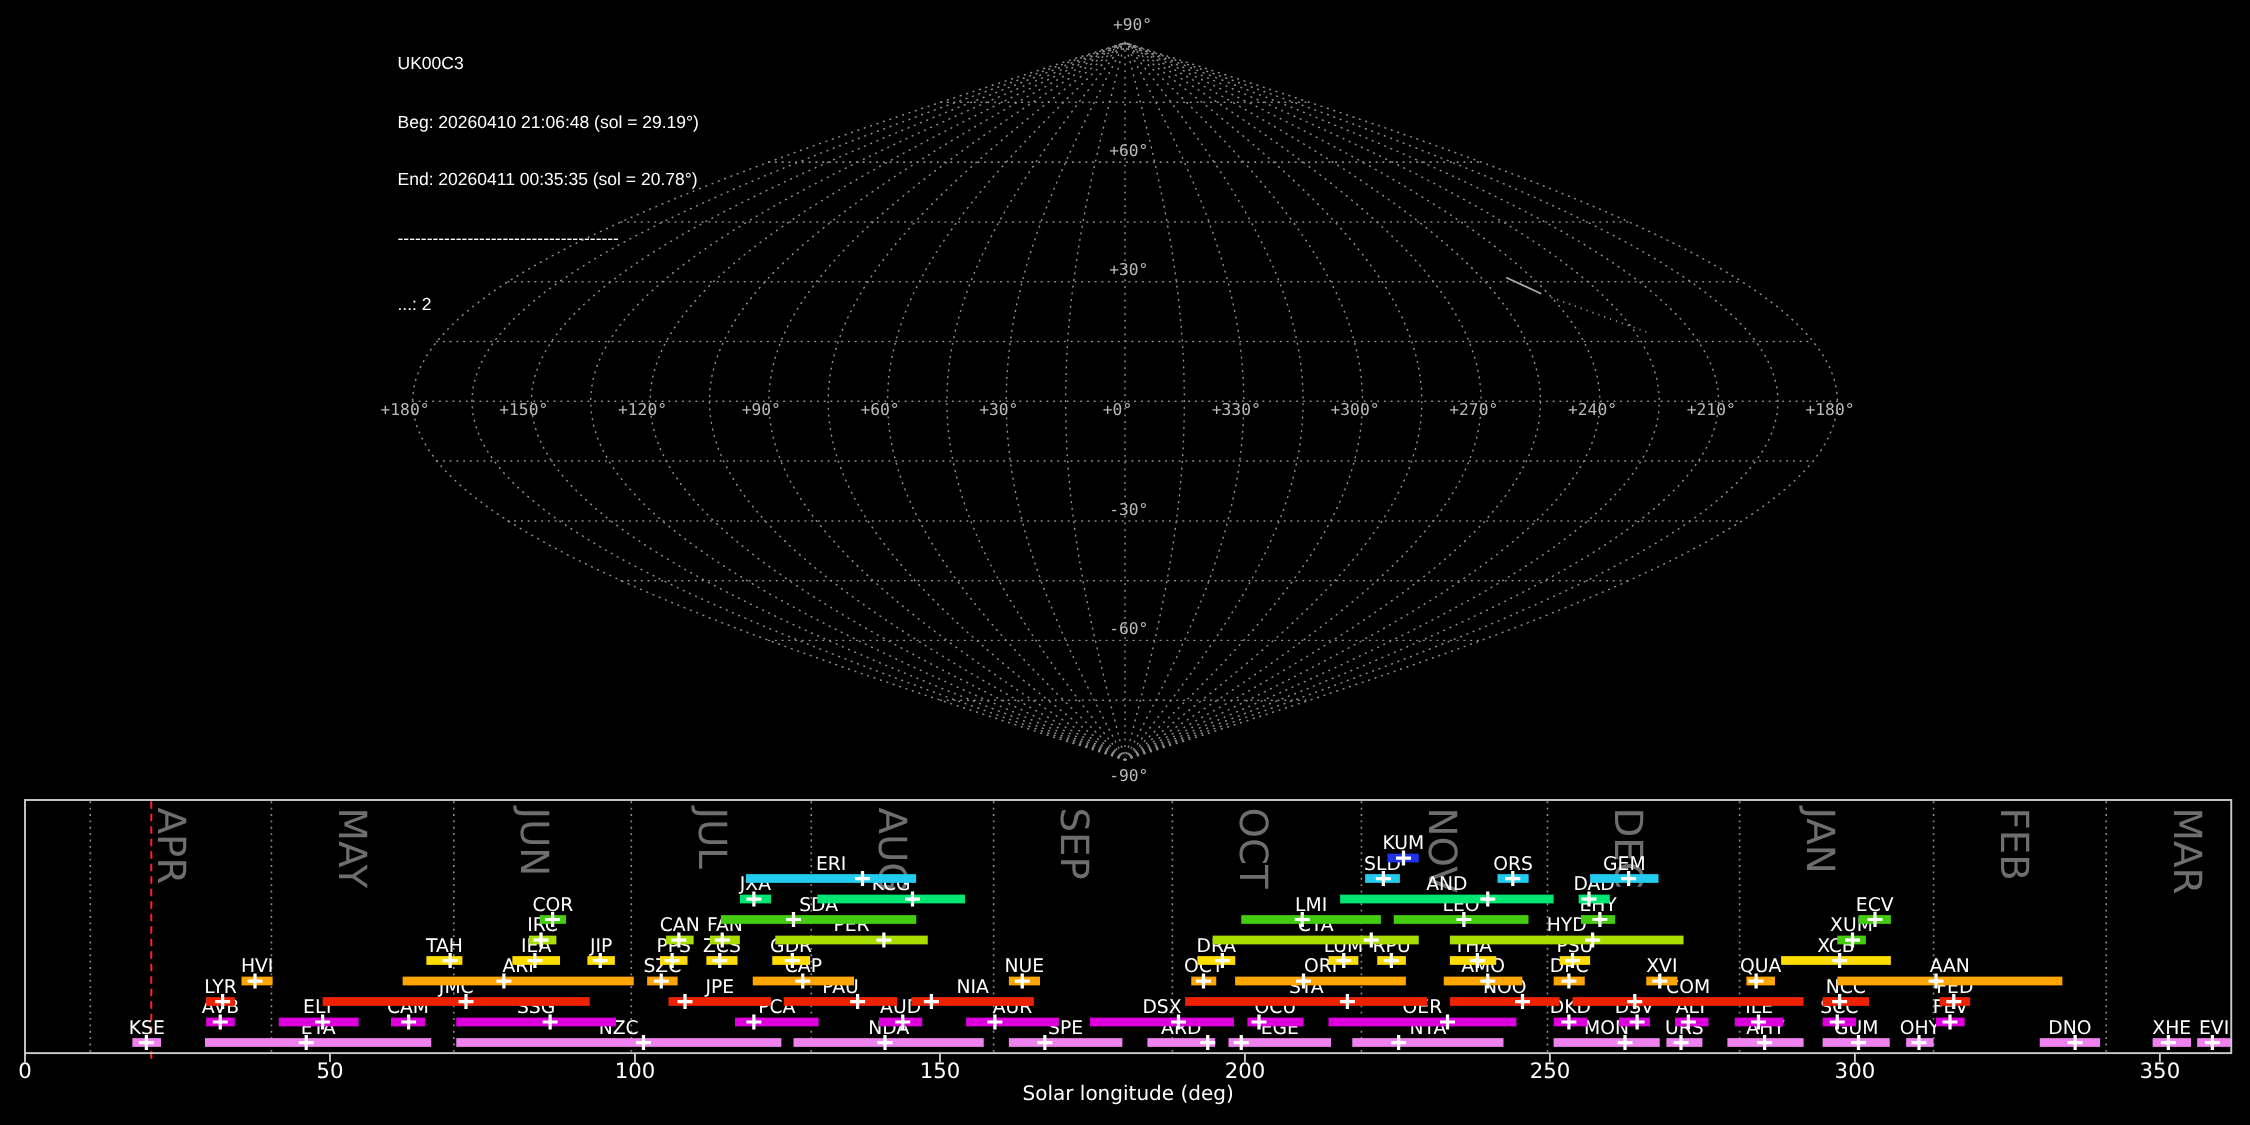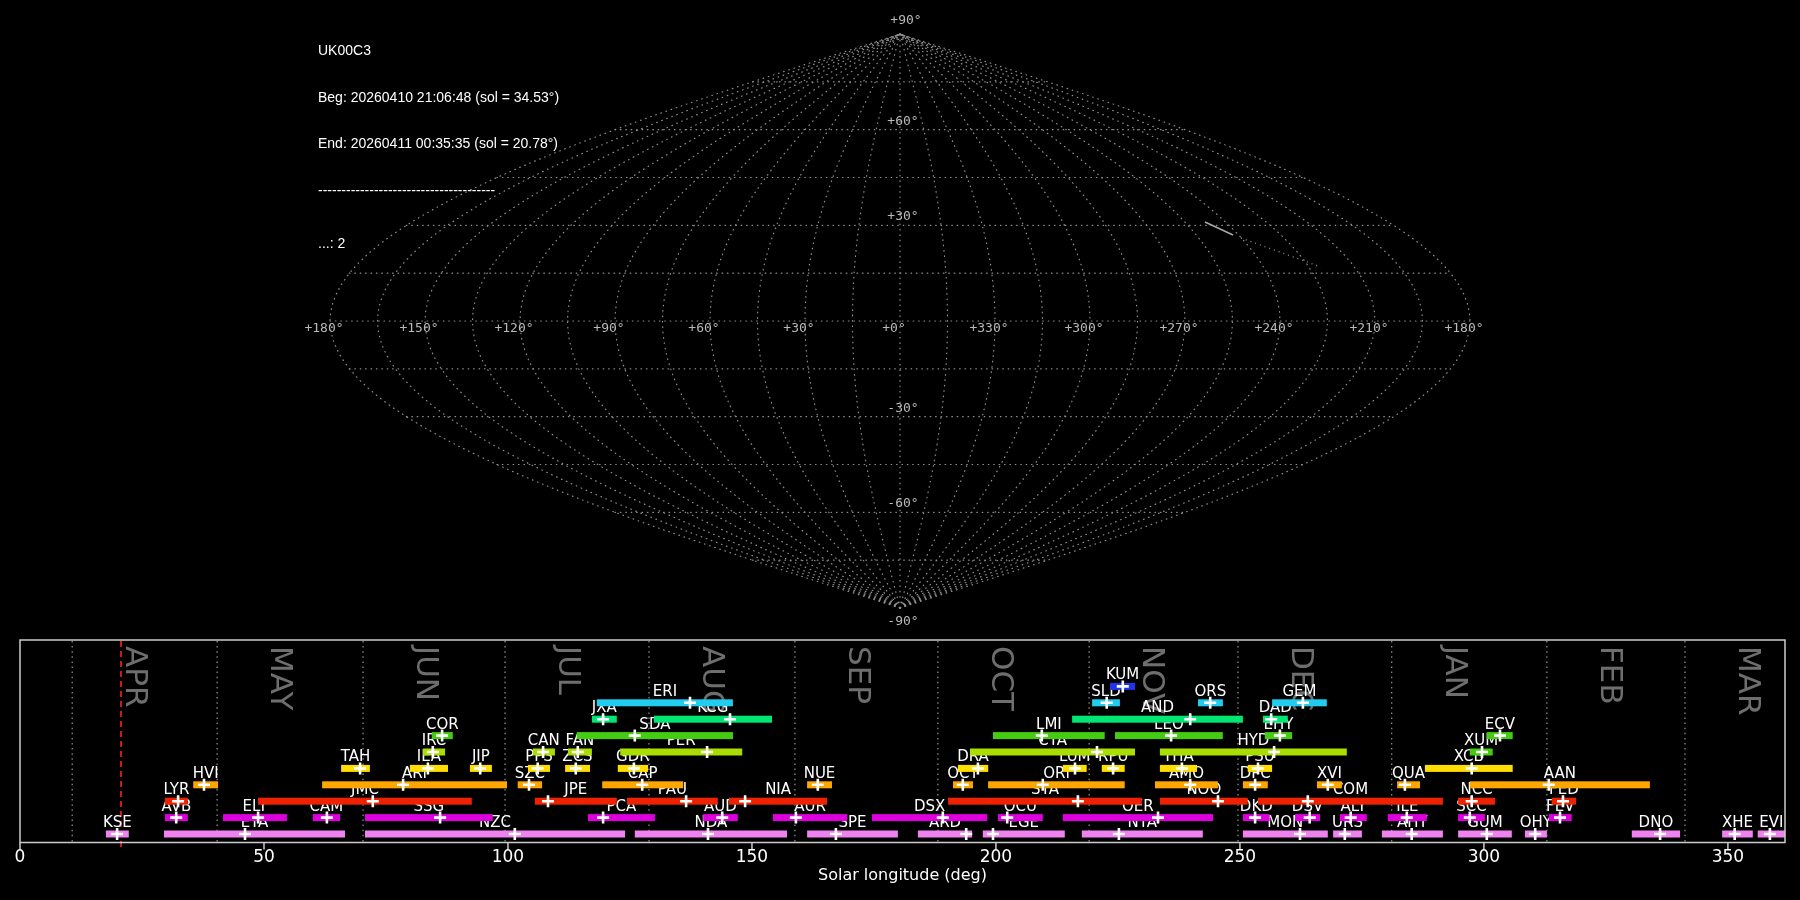--- a/index.html
+++ b/index.html
@@ -15,21 +15,21 @@
   .axlab{font-size:16px;fill:#ffffff}
   .monthlab{font-size:31px;fill:#6e6e6e}
 </style>
 </head>
 <body>
 
 <div id="stage">
 
   <div id="info">
     <div>UK00C3</div>
-    <div>Beg: 20260410 21:06:48 (sol = 34.53°)</div>
+    <div>Beg: 20260410 21:06:48 (sol = 29.19°)</div>
     <div>End: 20260411 00:35:35 (sol = 20.78°)</div>
     <div>--------------------------------------</div>
     <div class="count">...: 2</div>
   </div>
 
   <svg id="plot" width="1800" height="900" viewBox="0 0 1800 900">
       <path d="M900.0 608.0L870.2 598.4L840.4 588.9L810.8 579.3L781.5 569.7L752.5 560.2L723.9 550.6L695.7 541.0L668.2 531.5L641.2 521.9L615.0 512.3L589.6 502.8L565.0 493.2L541.3 483.6L518.6 474.1L496.9 464.5L476.4 454.9L457.0 445.4L438.9 435.8L422.0 426.2L406.4 416.7L392.1 407.1L379.3 397.5L367.9 388.0L357.9 378.4L349.4 368.8L342.5 359.3L337.0 349.7L333.1 340.1L330.8 330.6L330.0 321.0L330.8 311.4L333.1 301.9L337.0 292.3L342.5 282.7L349.4 273.2L357.9 263.6L367.9 254.0L379.3 244.5L392.1 234.9L406.4 225.3L422.0 215.8L438.9 206.2L457.0 196.6L476.4 187.1L496.9 177.5L518.6 167.9L541.3 158.4L565.0 148.8L589.6 139.2L615.0 129.7L641.2 120.1L668.2 110.5L695.7 101.0L723.9 91.4L752.5 81.8L781.5 72.3L810.8 62.7L840.4 53.1L870.2 43.6L900.0 34.0" fill="none" stroke="#8f8f8f" stroke-width="1.2" stroke-dasharray="0.6 4.8" stroke-linecap="round"></path>
       <path d="M900.0 608.0L872.7 598.4L845.4 588.9L818.3 579.3L791.4 569.7L764.8 560.2L738.5 550.6L712.8 541.0L687.5 531.5L662.8 521.9L638.8 512.3L615.4 502.8L592.9 493.2L571.2 483.6L550.4 474.1L530.5 464.5L511.7 454.9L493.9 445.4L477.3 435.8L461.8 426.2L447.5 416.7L434.4 407.1L422.7 397.5L412.2 388.0L403.1 378.4L395.3 368.8L388.9 359.3L383.9 349.7L380.4 340.1L378.2 330.6L377.5 321.0L378.2 311.4L380.4 301.9L383.9 292.3L388.9 282.7L395.3 273.2L403.1 263.6L412.2 254.0L422.7 244.5L434.4 234.9L447.5 225.3L461.8 215.8L477.3 206.2L493.9 196.6L511.7 187.1L530.5 177.5L550.4 167.9L571.2 158.4L592.9 148.8L615.4 139.2L638.8 129.7L662.8 120.1L687.5 110.5L712.8 101.0L738.5 91.4L764.8 81.8L791.4 72.3L818.3 62.7L845.4 53.1L872.7 43.6L900.0 34.0" fill="none" stroke="#8f8f8f" stroke-width="1.2" stroke-dasharray="0.6 4.8" stroke-linecap="round"></path>
       <path d="M900.0 608.0L875.1 598.4L850.3 588.9L825.7 579.3L801.2 569.7L777.1 560.2L753.2 550.6L729.8 541.0L706.8 531.5L684.4 521.9L662.5 512.3L641.3 502.8L620.8 493.2L601.1 483.6L582.2 474.1L564.1 464.5L547.0 454.9L530.9 445.4L515.7 435.8L501.6 426.2L488.6 416.7L476.8 407.1L466.1 397.5L456.5 388.0L448.2 378.4L441.2 368.8L435.4 359.3L430.8 349.7L427.6 340.1L425.7 330.6L425.0 321.0L425.7 311.4L427.6 301.9L430.8 292.3L435.4 282.7L441.2 273.2L448.2 263.6L456.5 254.0L466.1 244.5L476.8 234.9L488.6 225.3L501.6 215.8L515.7 206.2L530.9 196.6L547.0 187.1L564.1 177.5L582.2 167.9L601.1 158.4L620.8 148.8L641.3 139.2L662.5 129.7L684.4 120.1L706.8 110.5L729.8 101.0L753.2 91.4L777.1 81.8L801.2 72.3L825.7 62.7L850.3 53.1L875.1 43.6L900.0 34.0" fill="none" stroke="#8f8f8f" stroke-width="1.2" stroke-dasharray="0.6 4.8" stroke-linecap="round"></path>
       <path d="M900.0 608.0L877.6 598.4L855.3 588.9L833.1 579.3L811.1 569.7L789.4 560.2L767.9 550.6L746.8 541.0L726.1 531.5L705.9 521.9L686.3 512.3L667.2 502.8L648.7 493.2L631.0 483.6L613.9 474.1L597.7 464.5L582.3 454.9L567.8 445.4L554.1 435.8L541.5 426.2L529.8 416.7L519.1 407.1L509.5 397.5L500.9 388.0L493.4 378.4L487.1 368.8L481.8 359.3L477.8 349.7L474.8 340.1L473.1 330.6L472.5 321.0L473.1 311.4L474.8 301.9L477.8 292.3L481.8 282.7L487.1 273.2L493.4 263.6L500.9 254.0L509.5 244.5L519.1 234.9L529.8 225.3L541.5 215.8L554.1 206.2L567.8 196.6L582.3 187.1L597.7 177.5L613.9 167.9L631.0 158.4L648.7 148.8L667.2 139.2L686.3 129.7L705.9 120.1L726.1 110.5L746.8 101.0L767.9 91.4L789.4 81.8L811.1 72.3L833.1 62.7L855.3 53.1L877.6 43.6L900.0 34.0" fill="none" stroke="#8f8f8f" stroke-width="1.2" stroke-dasharray="0.6 4.8" stroke-linecap="round"></path>

